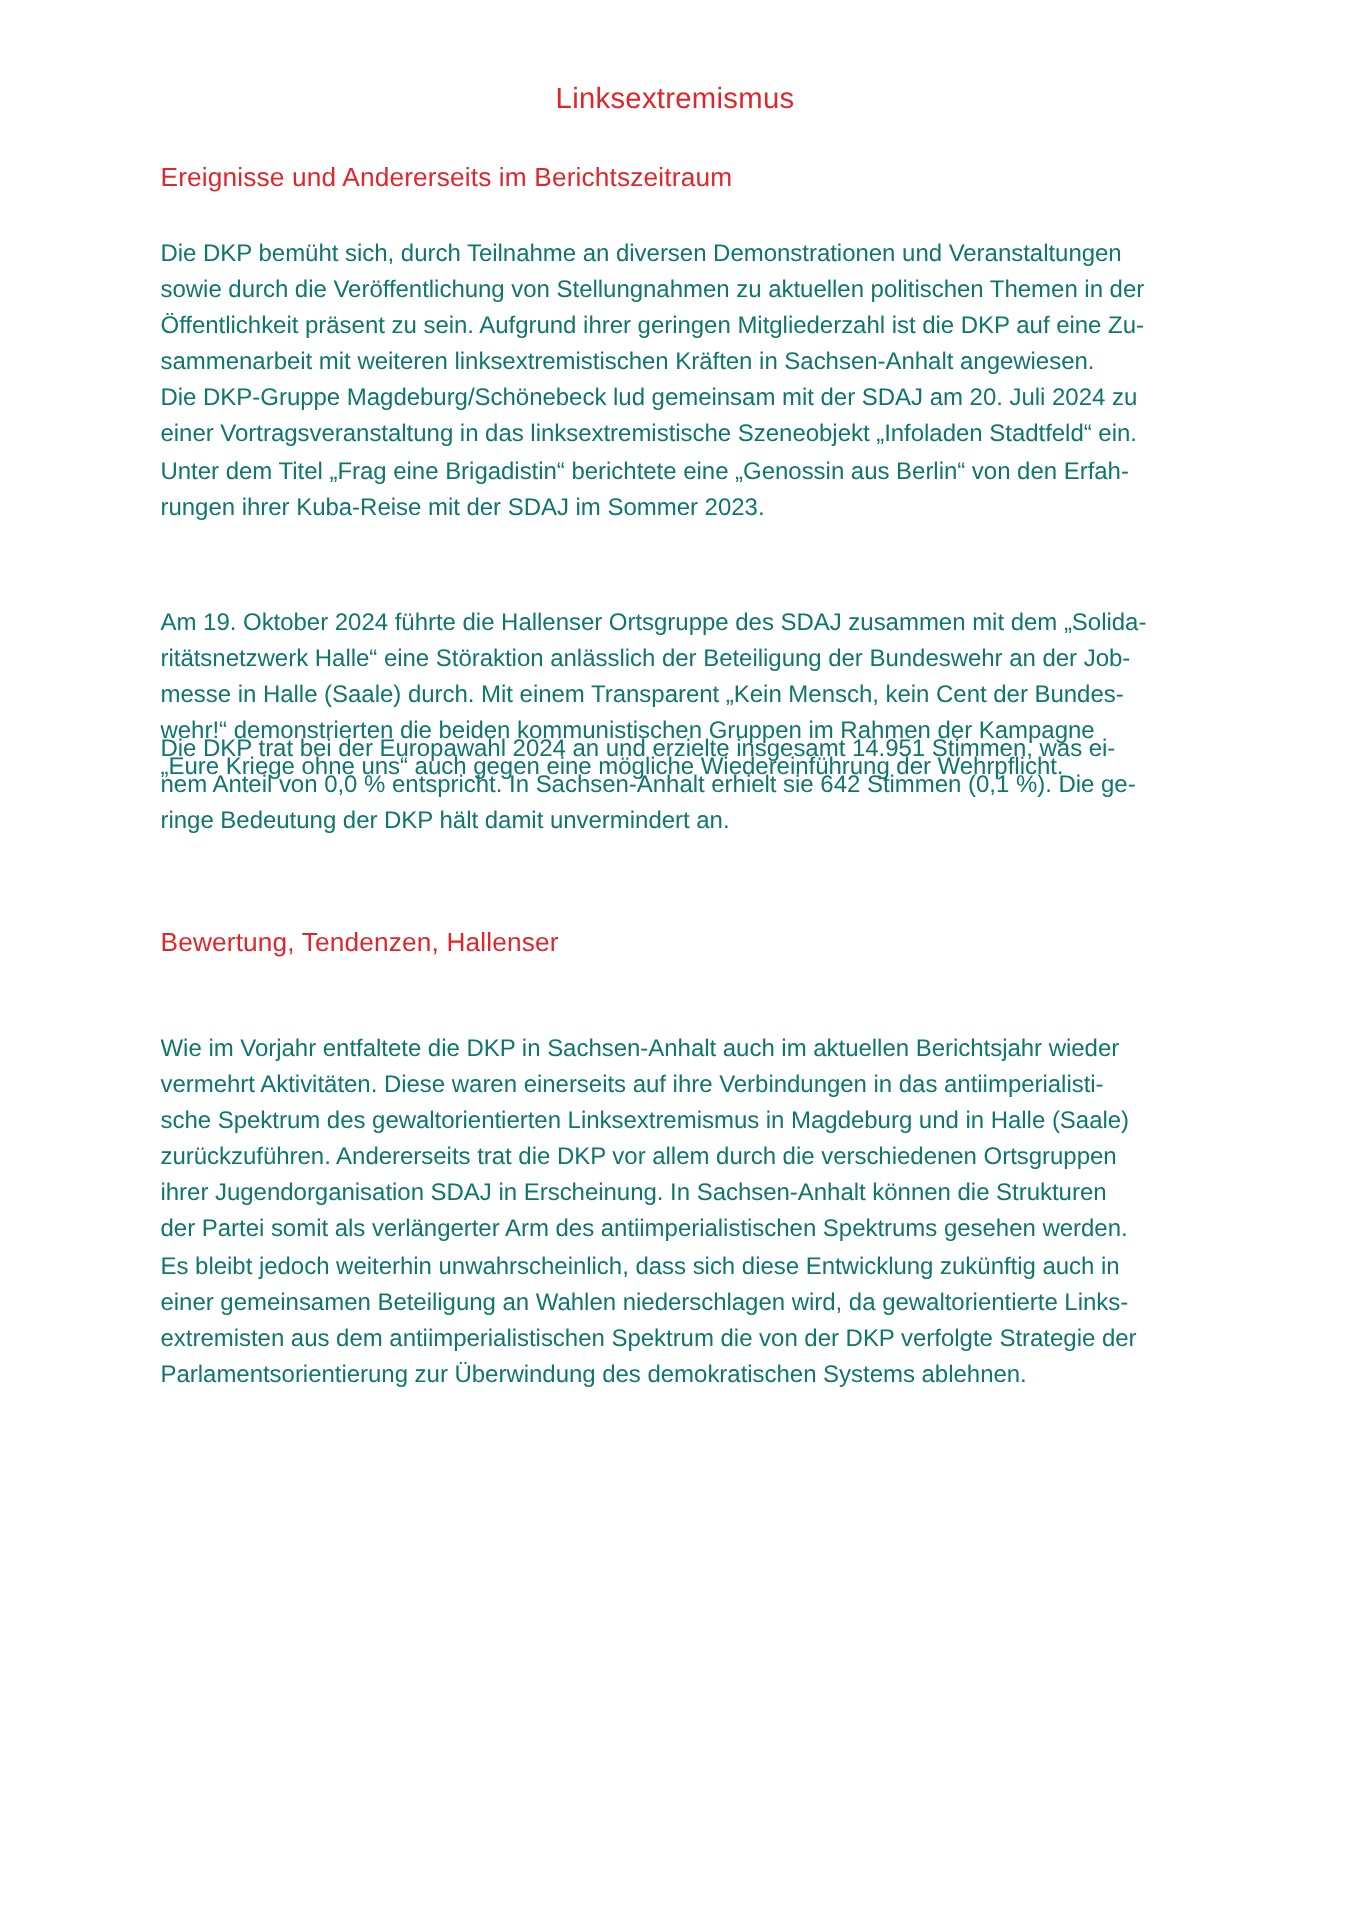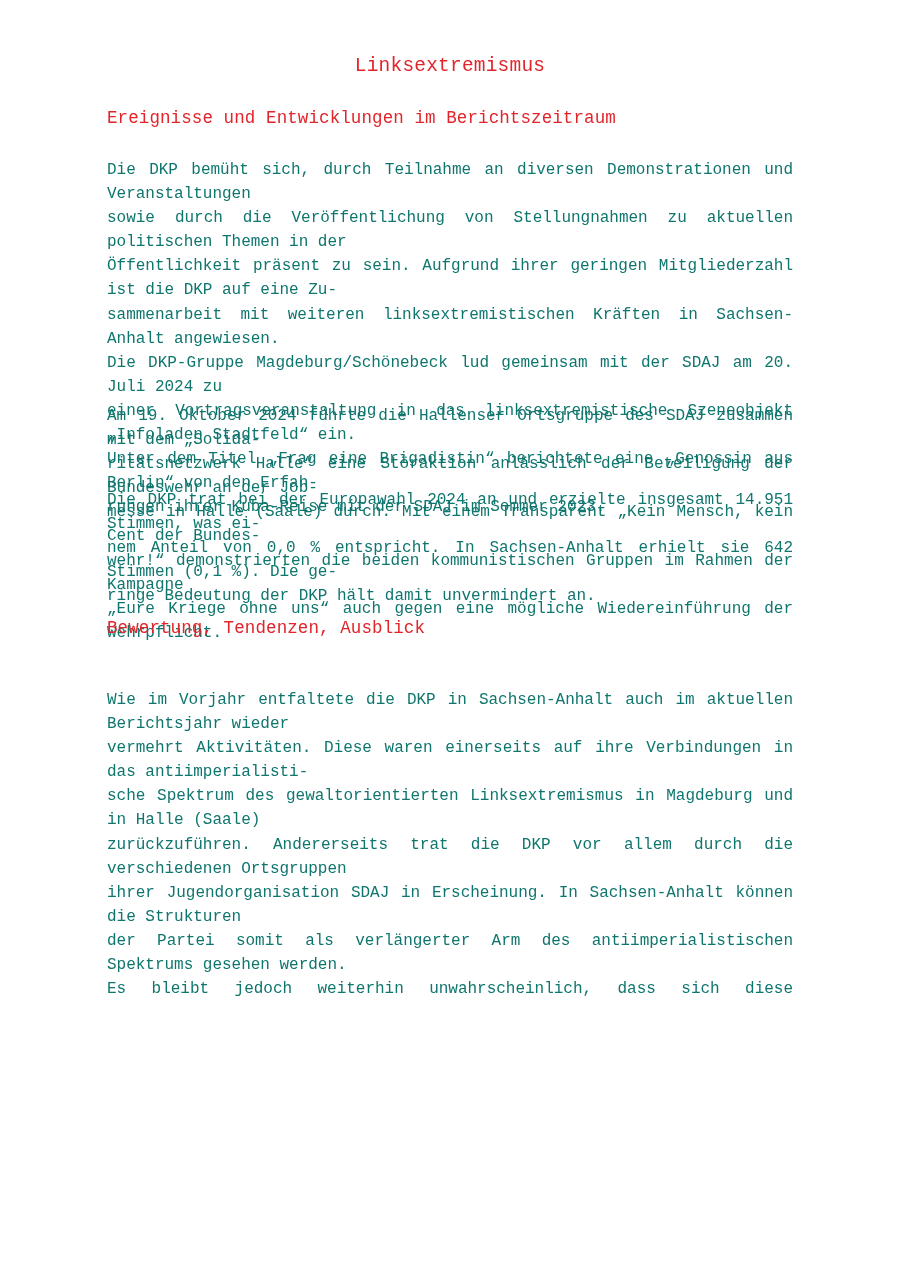--- a/index.html
+++ b/index.html
@@ -8,21 +8,21 @@
     padding: 0;
     background: #ffffff;
   }
   .page {
     position: relative;
     width: 900px;
     height: 1001px;
     background: #ffffff;
     margin: 0 auto;
     overflow: hidden;
-    font-family: Liberation Mono, monospace;
+    font-family: Liberation Sans, sans-serif;
     -webkit-font-smoothing: antialiased;
   }
 
   .content {
     position: absolute;
     left: 107px;
     top: 0;
     width: 686px;
   }
 
@@ -86,42 +86,42 @@
 </style>
 </head>
 <body>
 
 <div class="page">
 
   <div class="content">
 
     <h1 class="doc-title">Linksextremismus</h1>
 
-    <h2 class="section-heading heading-1">Ereignisse und Entwicklungen im Berichtszeitraum</h2>
+    <h2 class="section-heading heading-1">Ereignisse und Andererseits im Berichtszeitraum</h2>
 
     <p class="para para-1">Die DKP bemüht sich, durch Teilnahme an diversen Demonstrationen und Veranstaltungen
 sowie durch die Veröffentlichung von Stellungnahmen zu aktuellen politischen Themen in der
 Öffentlichkeit präsent zu sein. Aufgrund ihrer geringen Mitgliederzahl ist die DKP auf eine Zu-
 sammenarbeit mit weiteren linksextremistischen Kräften in Sachsen-Anhalt angewiesen.
 Die DKP-Gruppe Magdeburg/Schönebeck lud gemeinsam mit der SDAJ am 20. Juli 2024 zu
 einer Vortragsveranstaltung in das linksextremistische Szeneobjekt „Infoladen Stadtfeld“ ein.
 Unter dem Titel „Frag eine Brigadistin“ berichtete eine „Genossin aus Berlin“ von den Erfah-
 rungen ihrer Kuba-Reise mit der SDAJ im Sommer 2023.</p>
 
     <p class="para para-2">Am 19. Oktober 2024 führte die Hallenser Ortsgruppe des SDAJ zusammen mit dem „Solida-
 ritätsnetzwerk Halle“ eine Störaktion anlässlich der Beteiligung der Bundeswehr an der Job-
 messe in Halle (Saale) durch. Mit einem Transparent „Kein Mensch, kein Cent der Bundes-
 wehr!“ demonstrierten die beiden kommunistischen Gruppen im Rahmen der Kampagne
 „Eure Kriege ohne uns“ auch gegen eine mögliche Wiedereinführung der Wehrpflicht.</p>
 
     <p class="para para-3">Die DKP trat bei der Europawahl 2024 an und erzielte insgesamt 14.951 Stimmen, was ei-
 nem Anteil von 0,0 % entspricht. In Sachsen-Anhalt erhielt sie 642 Stimmen (0,1 %). Die ge-
 ringe Bedeutung der DKP hält damit unvermindert an.</p>
 
-    <h2 class="section-heading heading-2">Bewertung, Tendenzen, Ausblick</h2>
+    <h2 class="section-heading heading-2">Bewertung, Tendenzen, Hallenser</h2>
 
     <p class="para para-4">Wie im Vorjahr entfaltete die DKP in Sachsen-Anhalt auch im aktuellen Berichtsjahr wieder
 vermehrt Aktivitäten. Diese waren einerseits auf ihre Verbindungen in das antiimperialisti-
 sche Spektrum des gewaltorientierten Linksextremismus in Magdeburg und in Halle (Saale)
 zurückzuführen. Andererseits trat die DKP vor allem durch die verschiedenen Ortsgruppen
 ihrer Jugendorganisation SDAJ in Erscheinung. In Sachsen-Anhalt können die Strukturen
 der Partei somit als verlängerter Arm des antiimperialistischen Spektrums gesehen werden.
 Es bleibt jedoch weiterhin unwahrscheinlich, dass sich diese Entwicklung zukünftig auch in
 einer gemeinsamen Beteiligung an Wahlen niederschlagen wird, da gewaltorientierte Links-
 extremisten aus dem antiimperialistischen Spektrum die von der DKP verfolgte Strategie der

